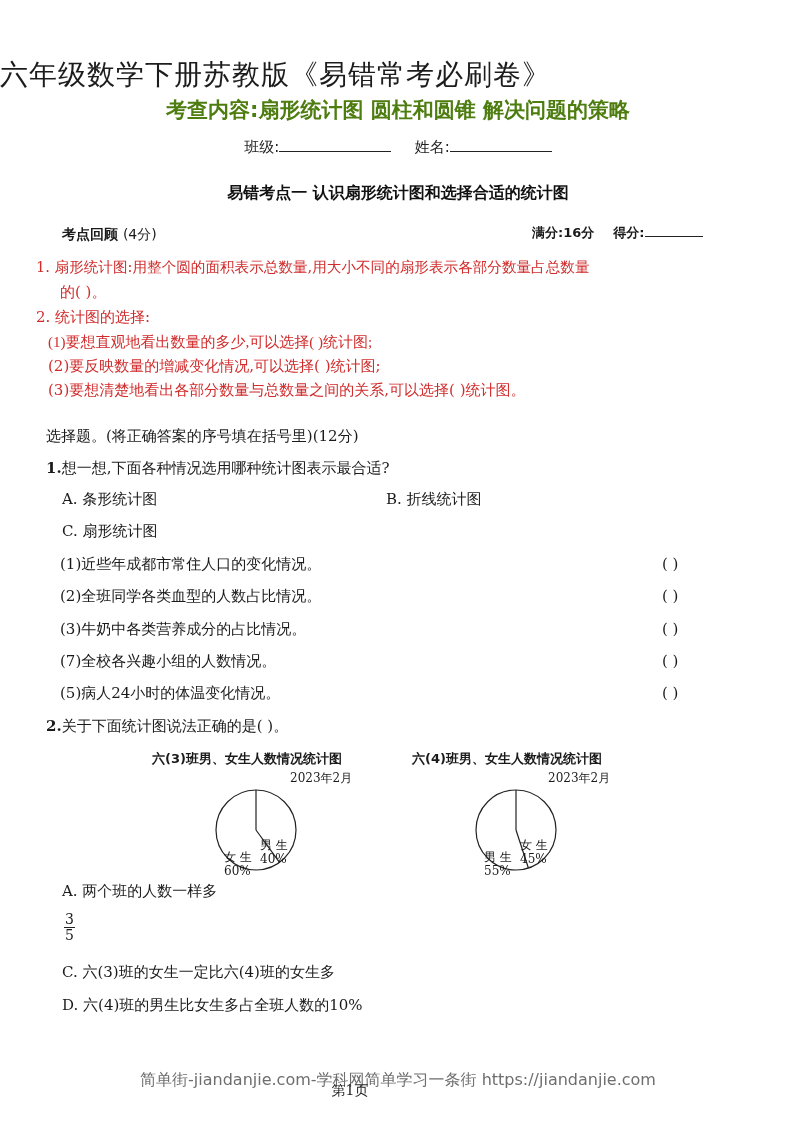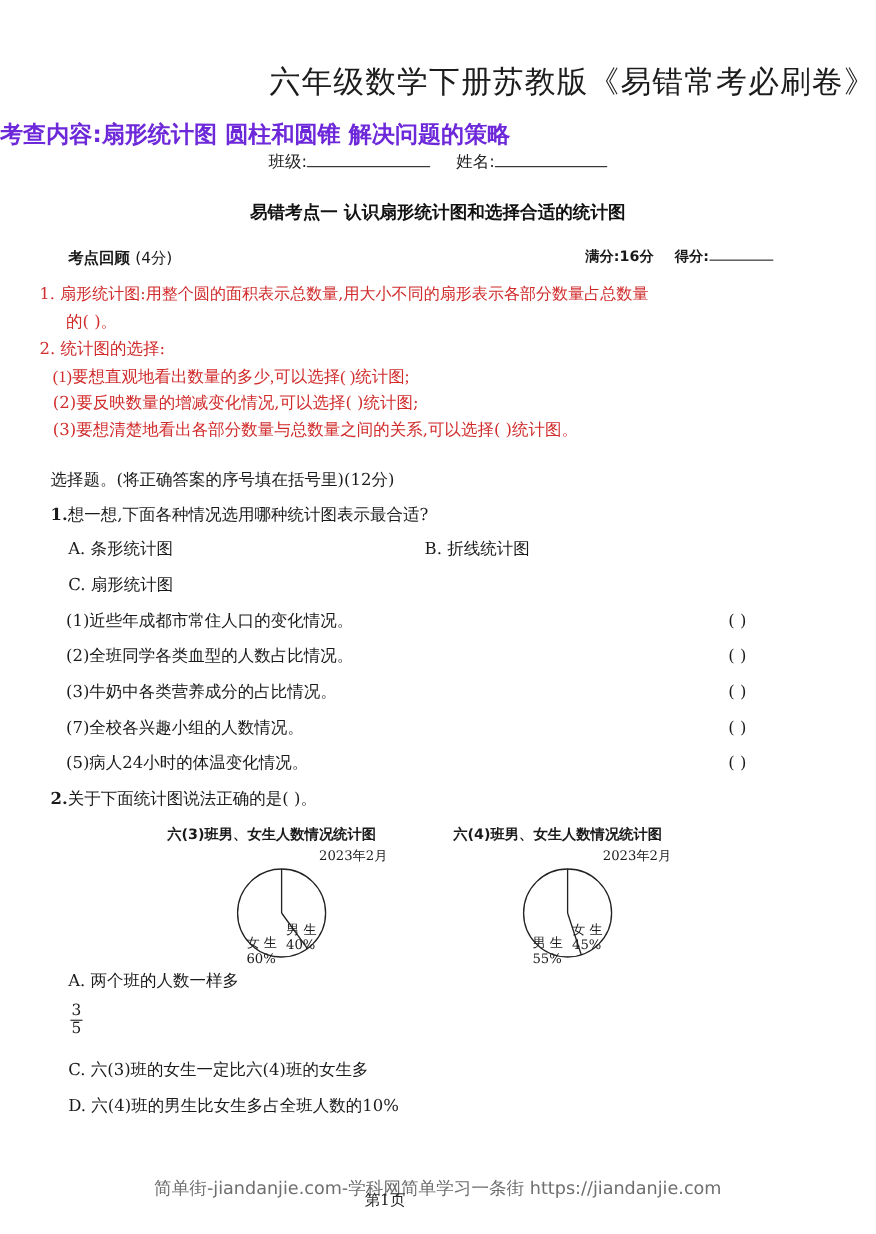--- a/index.html
+++ b/index.html
@@ -2,26 +2,26 @@
 <html><head>
 <meta charset="utf-8">
 <style>
   html, body { margin: 0; padding: 0; background: #ffffff; }
   body {
     width: 796px; height: 1122px; position: relative; overflow: hidden;
     font-family: "DejaVu Serif", "Liberation Serif", serif; color: #1a1a1a;
   }
   .abs { position: absolute; white-space: nowrap; }
   .title {
-    left: 0; width: 796px; top: 56px; text-align: right;
+    left: 0; width: 796px; top: 56px; text-align: left;
     font-size: 28px; font-family: "DejaVu Sans", sans-serif; color: #1c1c1c; letter-spacing: 1px;
   }
   .subtitle {
-    left: 0; width: 796px; top: 108px; text-align: left;
-    font-size: 21px; font-weight: bold; font-family: "DejaVu Sans", sans-serif; color: #6d28d9;
+    left: 0; width: 796px; top: 96px; text-align: center;
+    font-size: 21px; font-weight: bold; font-family: "DejaVu Sans", sans-serif; color: #4d7c0f;
   }
   .infoline {
     left: 0; width: 796px; top: 137px; text-align: center;
     font-size: 15px; font-family: "DejaVu Sans", sans-serif; color: #222;
   }
   .blank { display: inline-block; border-bottom: 1px solid #222; height: 14px; vertical-align: baseline; }
   .section-title {
     left: 0; width: 796px; top: 183px; text-align: center;
     font-size: 16px; font-weight: bold; font-family: "DejaVu Sans", sans-serif; color: #111;
   }

